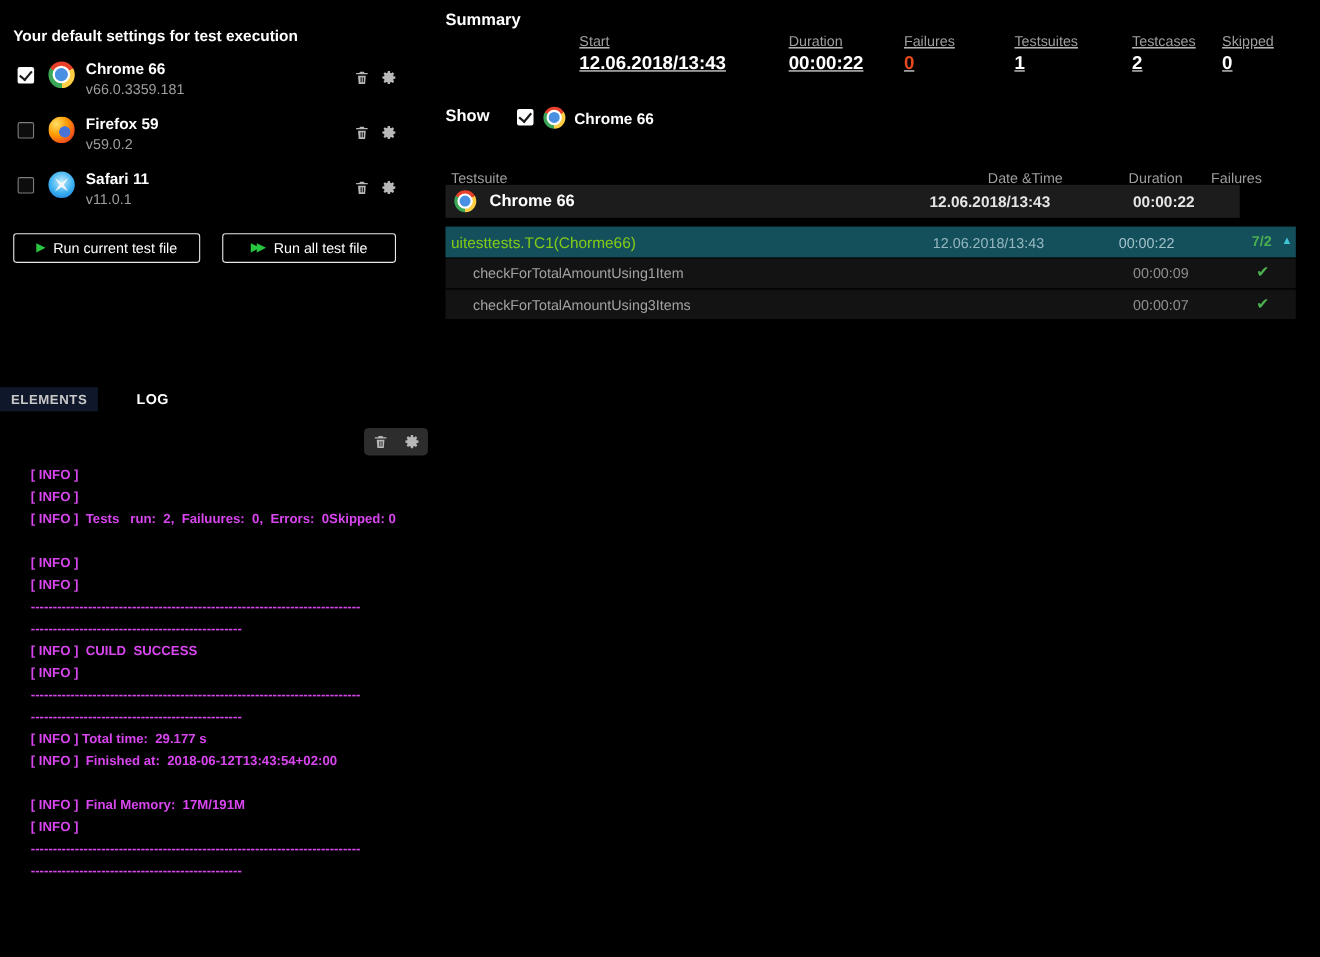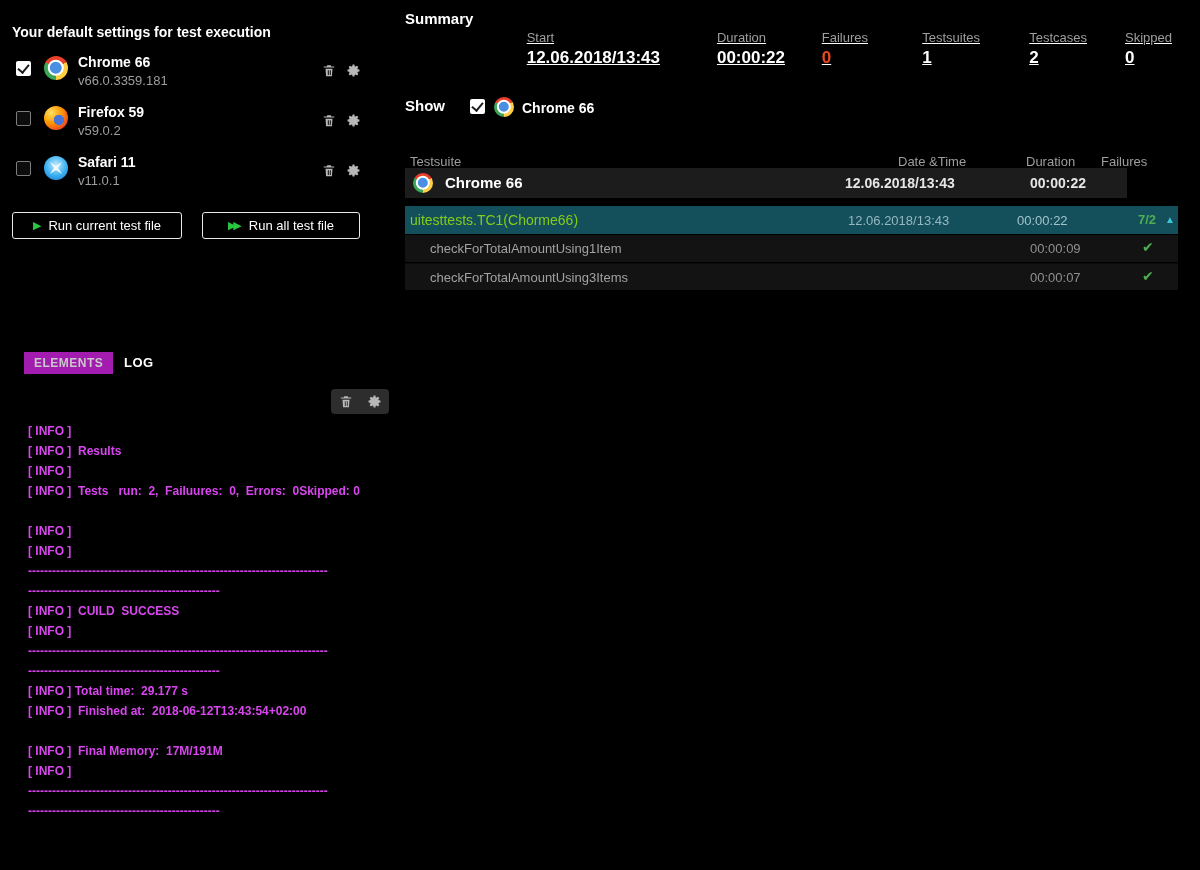--- a/index.html
+++ b/index.html
@@ -67,21 +67,21 @@
   .row-suite .sdur  { position:absolute; left:612px; top:7px; font-size:13px; color:#a3c3ca; }
   .row-suite .sfail { position:absolute; left:733px; top:6px; font-size:13px; font-weight:bold; color:#4caf50; }
   .row-suite .sarrow{ position:absolute; left:760px; top:8px; font-size:10px; color:#3fc6d6; cursor:pointer; }
 
   .row-case { width:773px; height:27px; background:#131313; }
   .row-case .cname { position:absolute; left:25px; top:6px; font-size:13px; color:#a2a2a2; }
   .row-case .cdur  { position:absolute; left:625px; top:6px; font-size:13px; color:#909090; }
   .row-case .ccheck{ position:absolute; left:737px; top:4px; font-size:14px; color:#4caf50; }
 
   
-  .tab-elements { left:24px; top:352px; background:#a21caf; color:#c8c8c8; font-size:12px; font-weight:bold;
+  .tab-elements { left:0; top:352px; background:#0f172a; color:#c8c8c8; font-size:12px; font-weight:bold;
       letter-spacing:0.5px; padding:4px 10px; cursor:pointer; }
   .tab-log { left:124px; top:355px; color:#fff; font-size:13px; font-weight:bold; letter-spacing:0.5px; cursor:pointer; }
   .log-iconbar { left:331px; top:389px; width:58px; height:25px; background:#2d2d2d; border-radius:4px;
       display:flex; align-items:center; justify-content:center; gap:10px; }
   .log-iconbar .iconbtn { position:static; }
   .log { left:28px; top:424px; width:370px; }
   .log-line { height:20px; font-size:12px; font-weight:bold; color:#d946ef; white-space:pre; overflow:hidden; }
 </style>
 </head>
 <body>
@@ -165,21 +165,21 @@
     <div class="svalue orange">0</div>
   </div>
   <div class="abs stat" style="right:220px;">
     <div class="slabel">Testsuites</div>
     <div class="svalue">1</div>
   </div>
   <div class="abs stat" style="right:113px;">
     <div class="slabel">Testcases</div>
     <div class="svalue">2</div>
   </div>
-  <div class="abs stat" style="right:28px;">
+  <div class="abs stat" style="right:42px;">
     <div class="slabel">Skipped</div>
     <div class="svalue">0</div>
   </div>
 
   <div class="abs show-label">Show</div>
   <span class="checkbox checked abs" style="left:470px; top:99px;"></span>
   <span class="bicon sm chrome-icon abs" style="left:494px; top:97px;"></span>
   <div class="abs show-browser-label">Chrome 66</div>
 
   <div class="abs thead-cell" style="left:410px;">Testsuite</div>
@@ -224,21 +224,20 @@
     </span>
     <span class="iconbtn">
       <svg width="15" height="15" viewBox="0 0 24 24">
           <path fill="#b8b8b8" d="M12 8a4 4 0 100 8 4 4 0 000-8zm0 6.4a2.4 2.4 0 110-4.8 2.4 2.4 0 010 4.8zM21.5 13.5v-3l-2.7-.5a7 7 0 00-.6-1.5l1.5-2.2-2.1-2.1-2.2 1.5a7 7 0 00-1.5-.6L13.5 2.5h-3L10 5.1a7 7 0 00-1.5.6L6.3 4.2 4.2 6.3l1.5 2.2a7 7 0 00-.6 1.5l-2.6.5v3l2.6.5c.14.53.35 1.03.6 1.5l-1.5 2.2 2.1 2.1 2.2-1.5c.47.25.97.46 1.5.6l.5 2.6h3l.5-2.6c.53-.14 1.03-.35 1.5-.6l2.2 1.5 2.1-2.1-1.5-2.2c.25-.47.46-.97.6-1.5l2.7-.5z"></path>
         </svg>
     </span>
   </div>
 
   <div class="abs log">
     <div class="log-line">[ INFO ]</div>
-    <div class="log-line">[ INFO ]  Results</div>
     <div class="log-line">[ INFO ]</div>
     <div class="log-line">[ INFO ]  Tests   run:  2,  Failuures:  0,  Errors:  0Skipped: 0</div>
     <div class="log-line"></div>
     <div class="log-line">[ INFO ]</div>
     <div class="log-line">[ INFO ]</div>
     <div class="log-line">---------------------------------------------------------------------------</div>
     <div class="log-line">------------------------------------------------</div>
     <div class="log-line">[ INFO ]  CUILD  SUCCESS</div>
     <div class="log-line">[ INFO ]</div>
     <div class="log-line">---------------------------------------------------------------------------</div>

